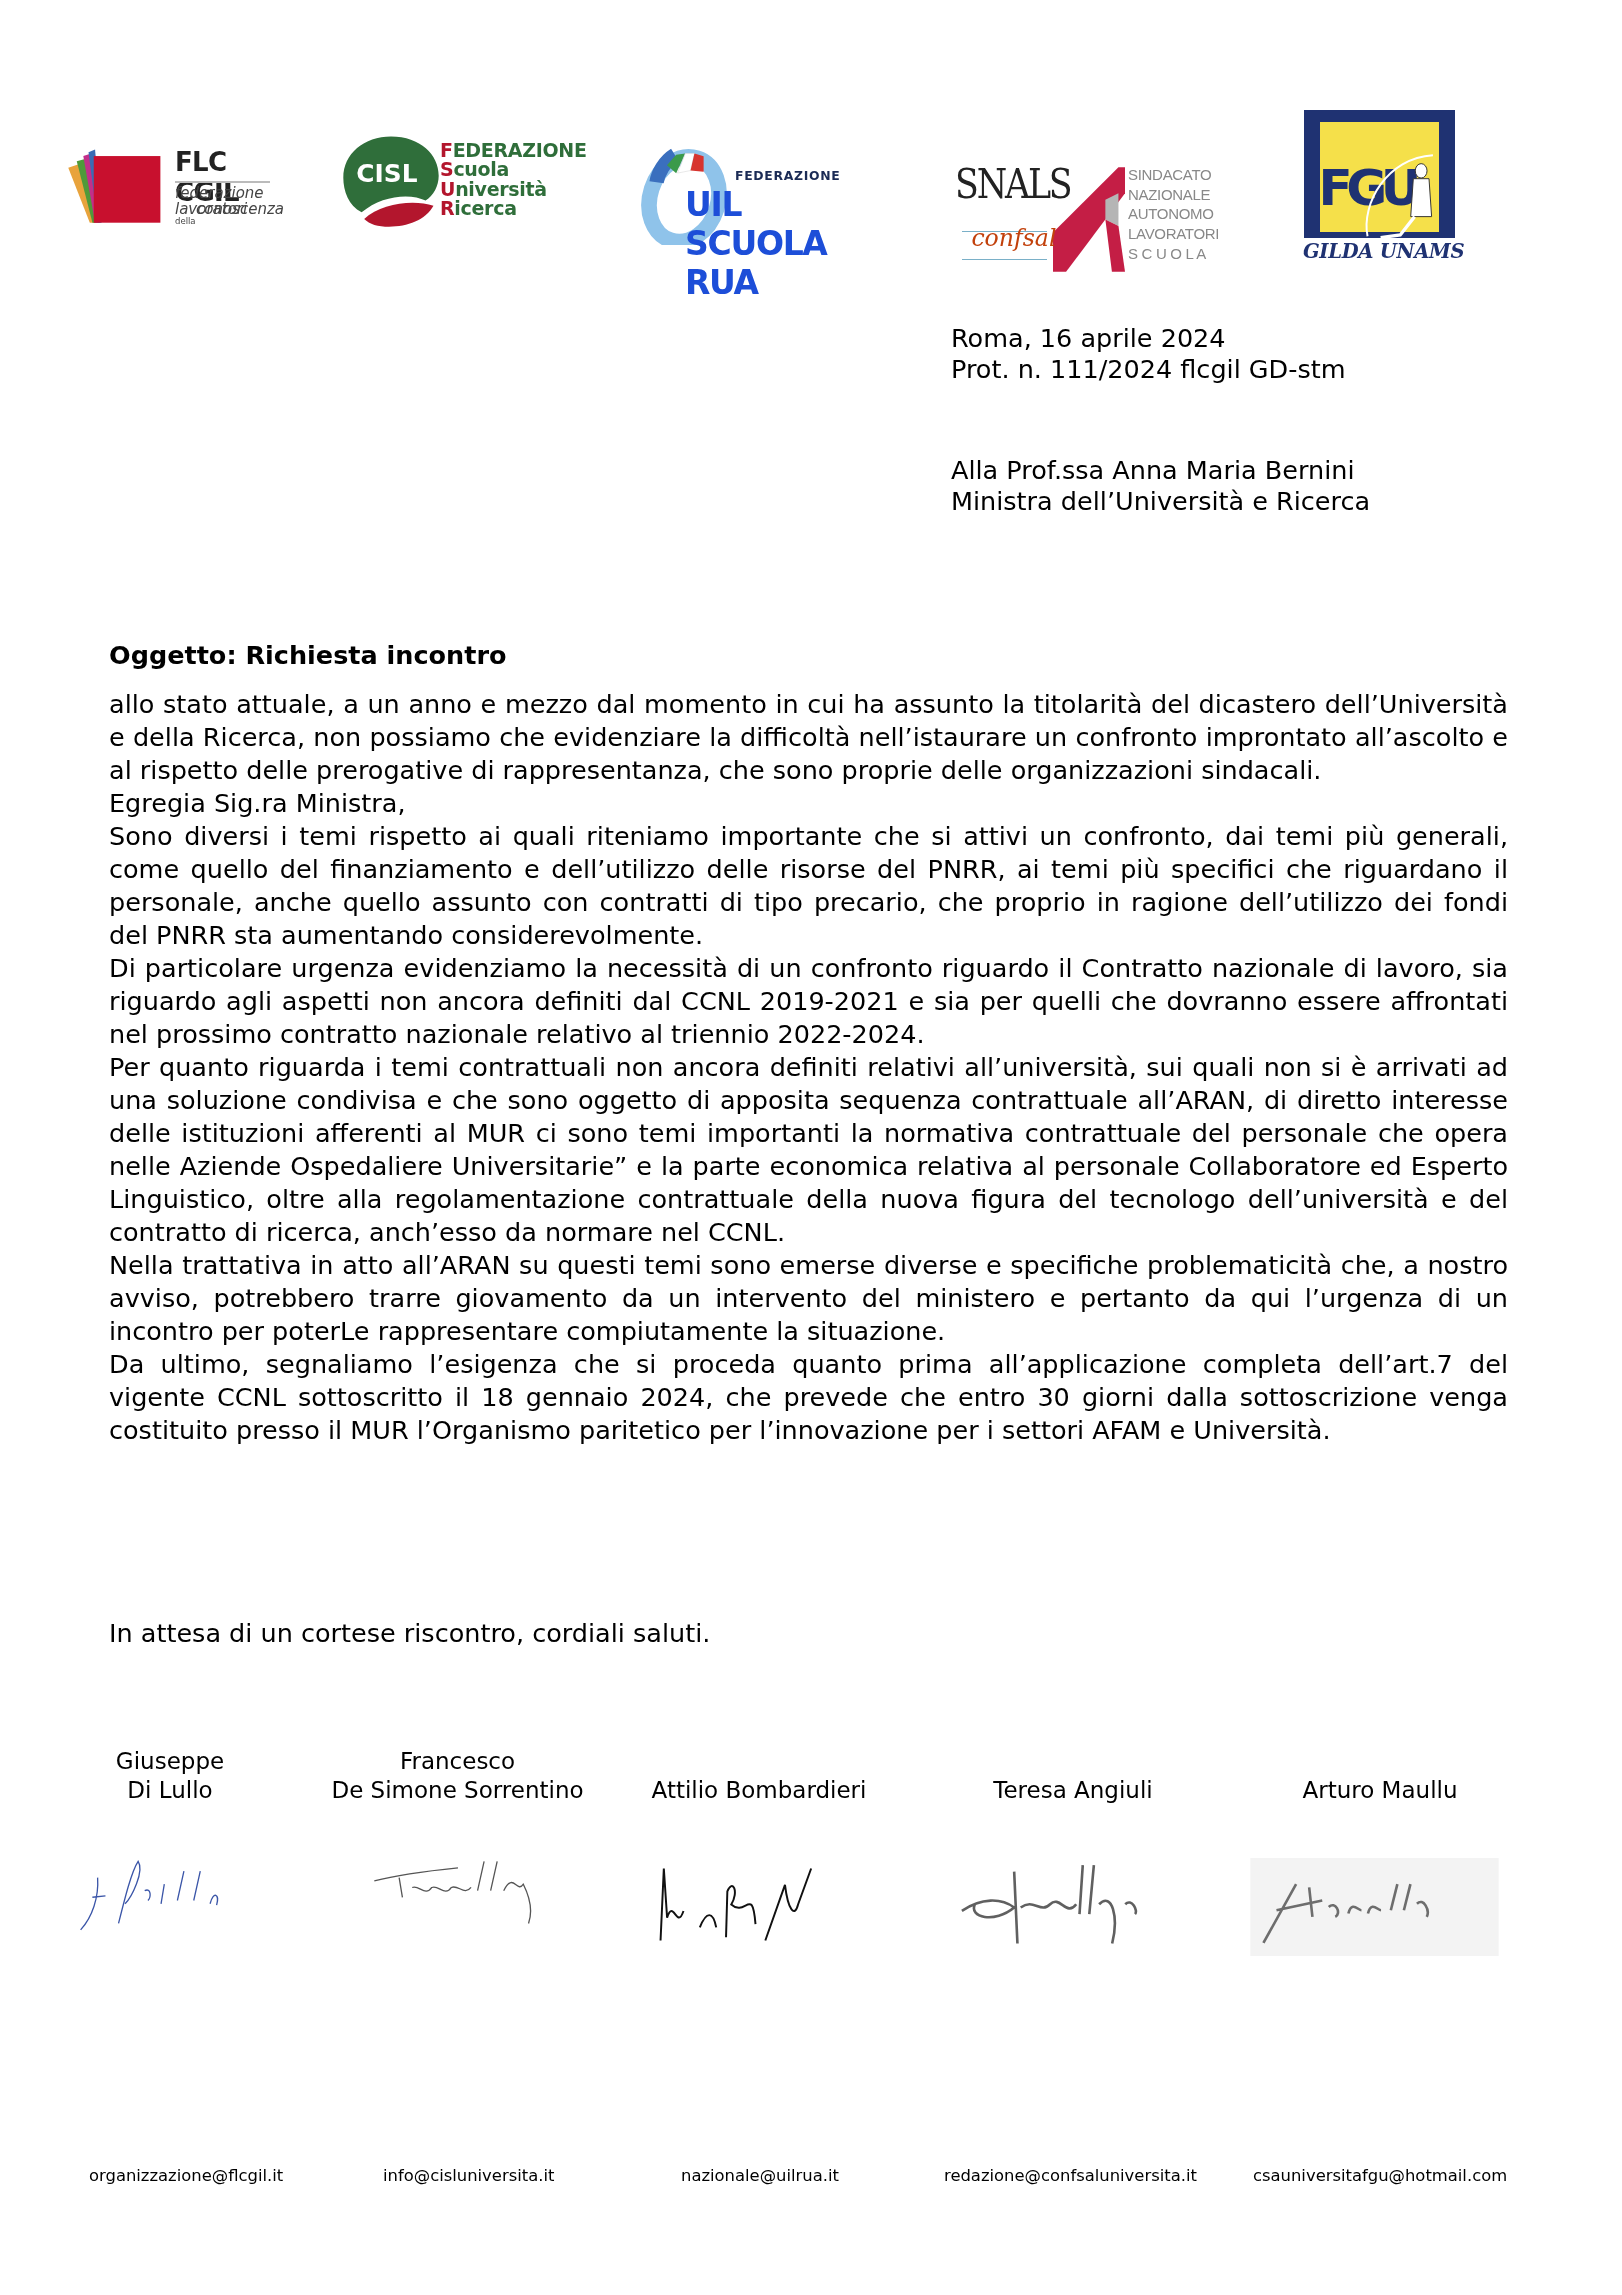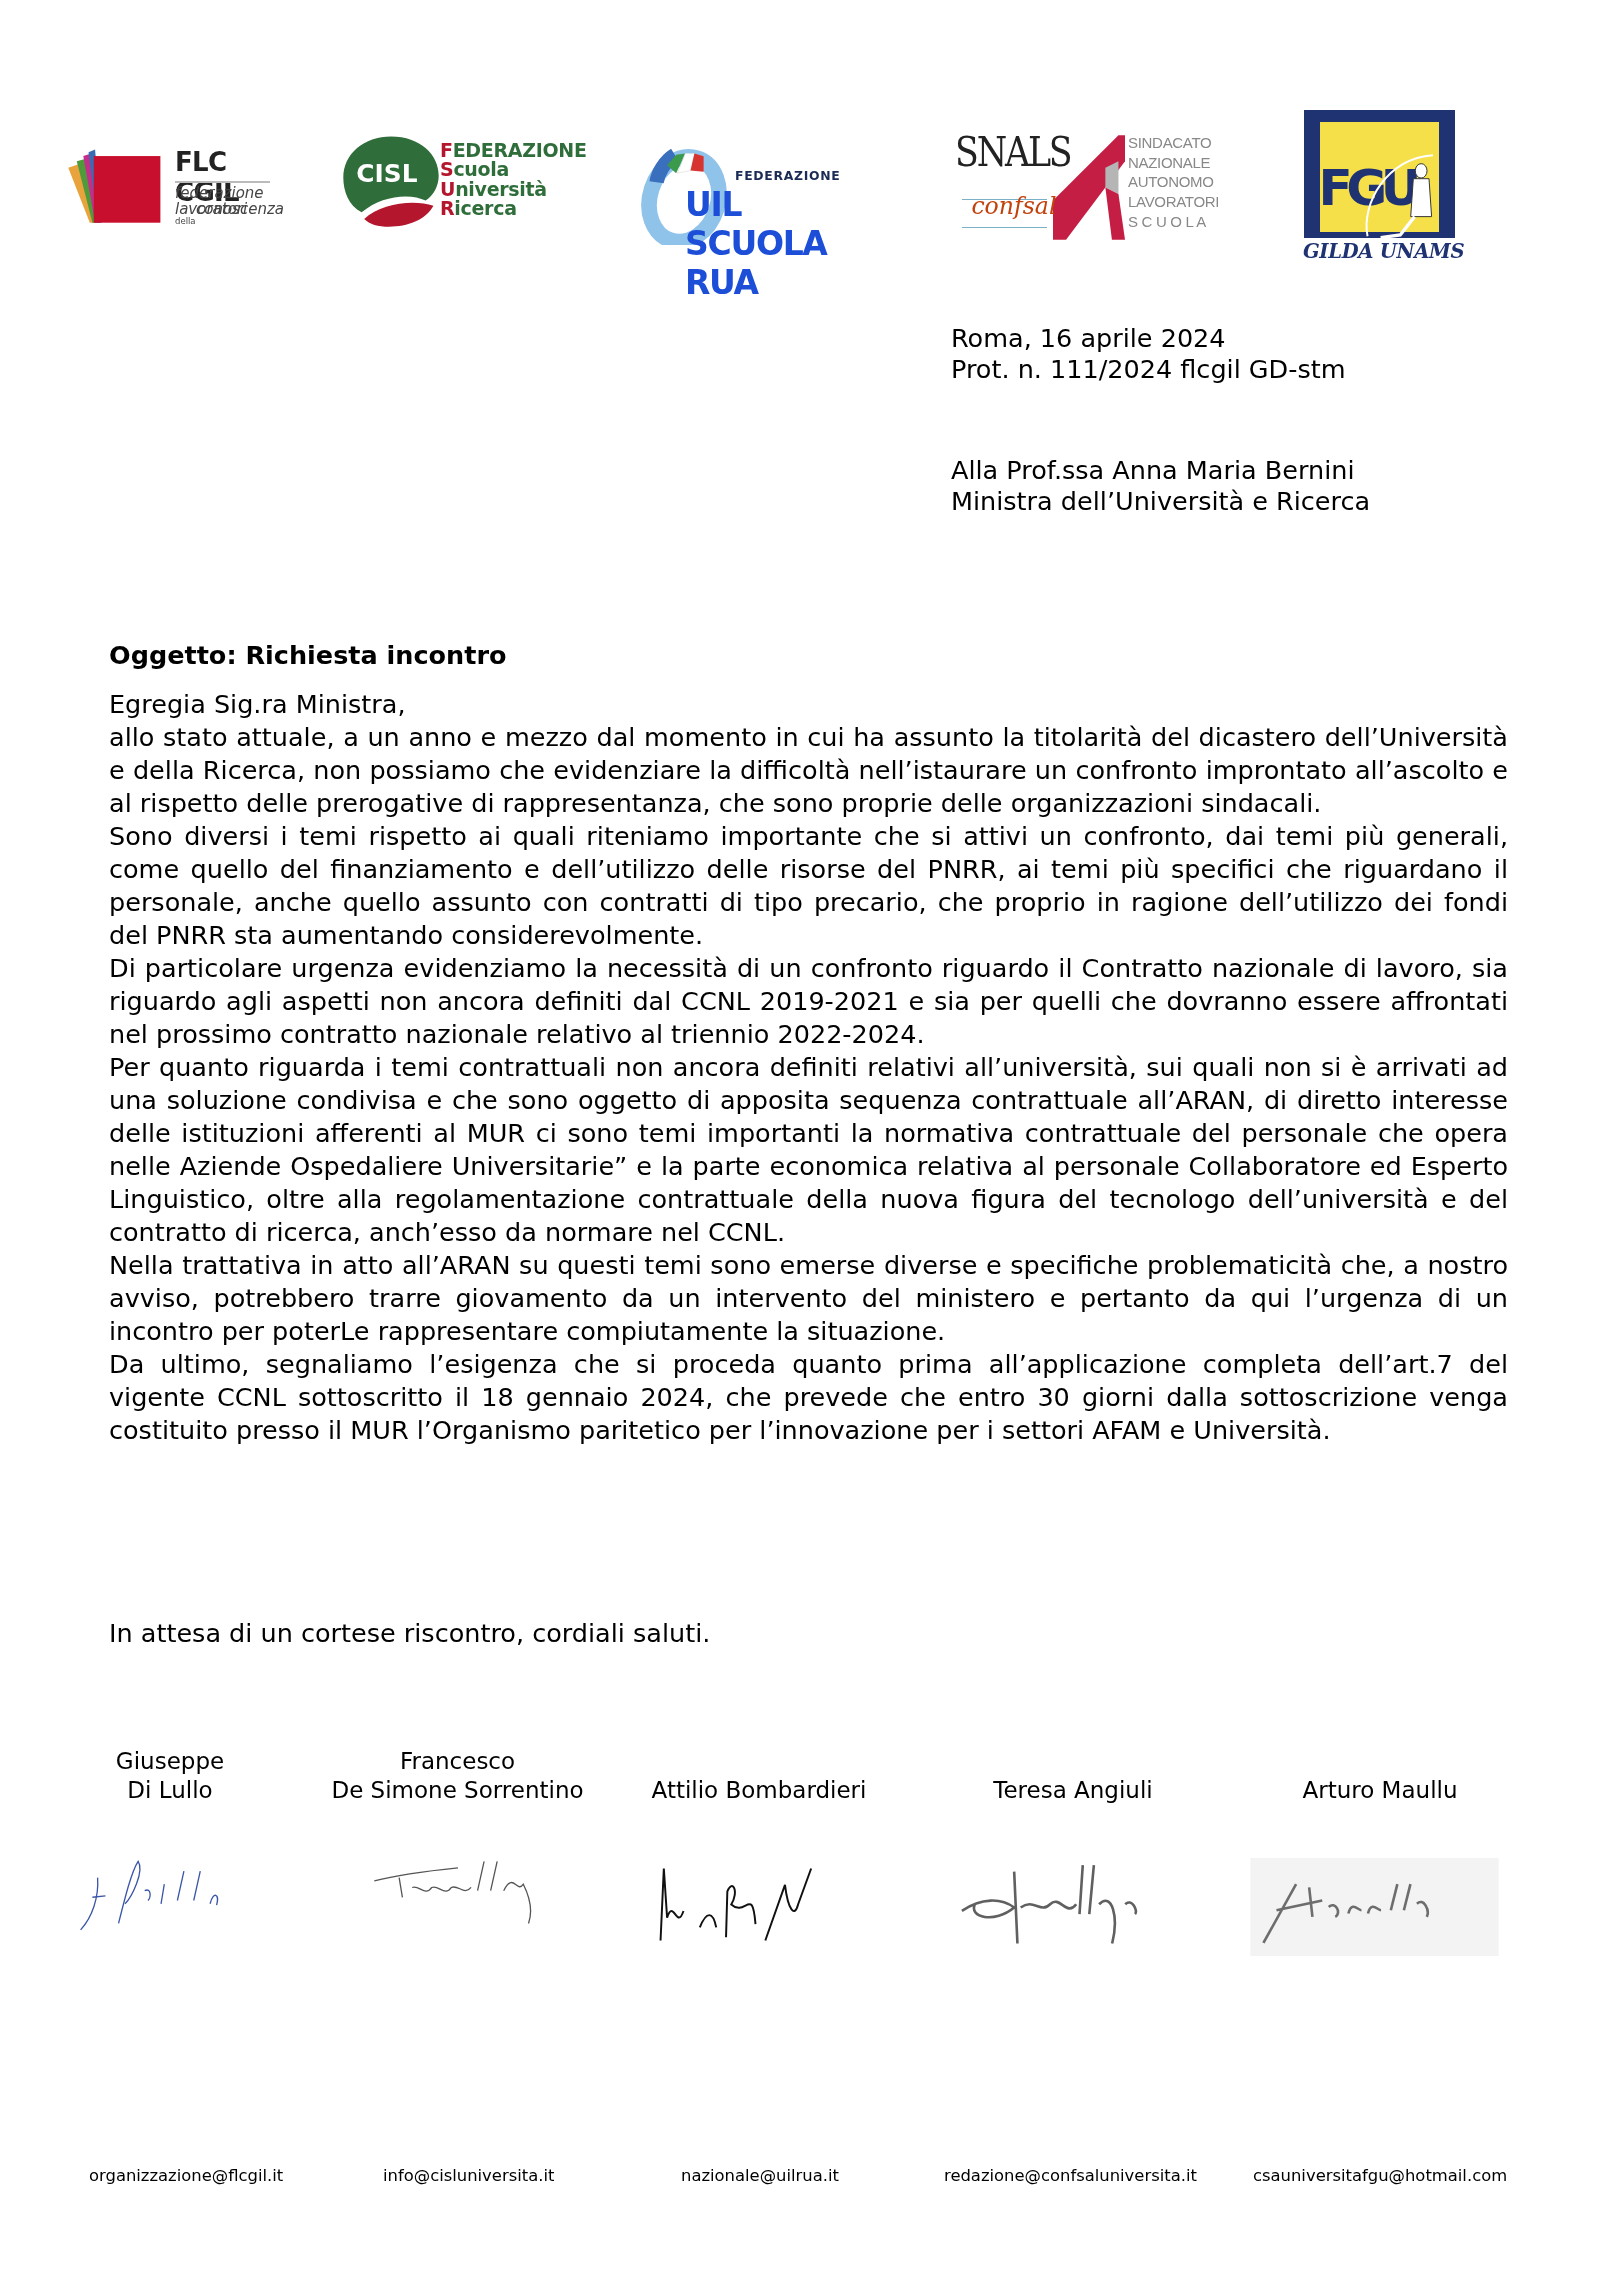--- a/index.html
+++ b/index.html
@@ -21,21 +21,21 @@
   #logo-cisl { left: 342px; top: 134px; width: 236px; height: 98px; }
   .cisl-word { position: absolute; font-family: "DejaVu Sans", sans-serif; font-weight: bold; color: #2f6e3a; font-size: 19px; line-height: 19.6px; letter-spacing: -0.3px; }
   .cisl-word .cap { color: #b3162d; }
 
   
   #logo-uil { left: 638px; top: 147px; width: 249px; height: 98px; }
   .uil-fed { position: absolute; left: 97px; top: 21px; font-family: "DejaVu Sans", sans-serif; font-weight: bold; font-size: 12.4px; color: #1b2b55; letter-spacing: 0.7px; }
   .uil-main { position: absolute; left: 47px; top: 38px; font-family: "DejaVu Sans", sans-serif; font-weight: bold; font-size: 33px; color: #1d4ed8; letter-spacing: -1.3px; }
 
   
-  #logo-snals { left: 955px; top: 128px; width: 255px; height: 111px; }
+  #logo-snals { left: 955px; top: 160px; width: 255px; height: 111px; }
   .snals-word { position: absolute; left: 0; top: 0; font-family: "DejaVu Serif", serif; font-size: 41px; color: #222; letter-spacing: -2.6px; transform: scaleX(0.85); transform-origin: left top; }
   .snals-conf { position: absolute; left: 16.4px; top: 64px; font-family: "DejaVu Serif", serif; font-style: italic; font-size: 23.6px; color: #c2410c; }
   .snals-line { position: absolute; left: 6.5px; width: 85px; height: 1.3px; background: #7ab0c8; }
   .snals-side { position: absolute; left: 173px; top: 5.2px; font-family: "Liberation Sans", sans-serif; font-size: 15px; line-height: 19.6px; color: #888; letter-spacing: -0.3px; }
 
   
   #logo-fgu { left: 1299px; top: 105px; width: 164px; height: 157px; }
   .fgu-box { position: absolute; left: 5.2px; top: 5.2px; width: 151px; height: 128px; background: #1f3272; }
   .fgu-inner { position: absolute; left: 21px; top: 17px; width: 119px; height: 110px; background: #f5e04a; }
   .fgu-letters { position: absolute; left: 19.6px; top: 58px; font-family: "DejaVu Sans", sans-serif; font-weight: bold; font-size: 50px; color: #1f3272; letter-spacing: -6.5px; line-height: 1; }
@@ -137,22 +137,22 @@
   <div>Prot. n. 111/2024 flcgil GD-stm</div>
 </div>
 <div class="right-block" style="top:455px">
   <div>Alla Prof.ssa Anna Maria Bernini</div>
   <div>Ministra dell’Università e Ricerca</div>
 </div>
 
 <div id="subject">Oggetto: Richiesta incontro</div>
 
 <div id="body">
+  <p>allo stato attuale, a un anno e mezzo dal momento in cui ha assunto la titolarità del dicastero dell’Università e della Ricerca, non possiamo che evidenziare la difficoltà nell’istaurare un confronto improntato all’ascolto e al rispetto delle prerogative di rappresentanza, che sono proprie delle organizzazioni sindacali.</p>
   <p>Egregia Sig.ra Ministra,</p>
-  <p>allo stato attuale, a un anno e mezzo dal momento in cui ha assunto la titolarità del dicastero dell’Università e della Ricerca, non possiamo che evidenziare la difficoltà nell’istaurare un confronto improntato all’ascolto e al rispetto delle prerogative di rappresentanza, che sono proprie delle organizzazioni sindacali.</p>
   <p>Sono diversi i temi rispetto ai quali riteniamo importante che si attivi un confronto, dai temi più generali, come quello del finanziamento e dell’utilizzo delle risorse del PNRR, ai temi più specifici che riguardano il personale, anche quello assunto con contratti di tipo precario, che proprio in ragione dell’utilizzo dei fondi del PNRR sta aumentando considerevolmente.</p>
   <p>Di particolare urgenza evidenziamo la necessità di un confronto riguardo il Contratto nazionale di lavoro, sia riguardo agli aspetti non ancora definiti dal CCNL 2019-2021 e sia per quelli che dovranno essere affrontati nel prossimo contratto nazionale relativo al triennio 2022-2024.</p>
   <p>Per quanto riguarda i temi contrattuali non ancora definiti relativi all’università, sui quali non si è arrivati ad una soluzione condivisa e che sono oggetto di apposita sequenza contrattuale all’ARAN, di diretto interesse delle istituzioni afferenti al MUR ci sono temi importanti la normativa contrattuale del personale che opera nelle Aziende Ospedaliere Universitarie” e la parte economica relativa al personale Collaboratore ed Esperto Linguistico, oltre alla regolamentazione contrattuale della nuova figura del tecnologo dell’università e del contratto di ricerca, anch’esso da normare nel CCNL.</p>
   <p>Nella trattativa in atto all’ARAN su questi temi sono emerse diverse e specifiche problematicità che, a nostro avviso, potrebbero trarre giovamento da un intervento del ministero e pertanto da qui l’urgenza di un incontro per poterLe rappresentare compiutamente la situazione.</p>
   <p>Da ultimo, segnaliamo l’esigenza che si proceda quanto prima all’applicazione completa dell’art.7 del vigente CCNL sottoscritto il 18 gennaio 2024, che prevede che entro 30 giorni dalla sottoscrizione venga costituito presso il MUR l’Organismo paritetico per l’innovazione per i settori AFAM e Università.</p>
 </div>
 
 <div id="closing">In attesa di un cortese riscontro, cordiali saluti.</div>
 
 <div class="sig-name" style="left:98px;top:1747px;width:144px">

